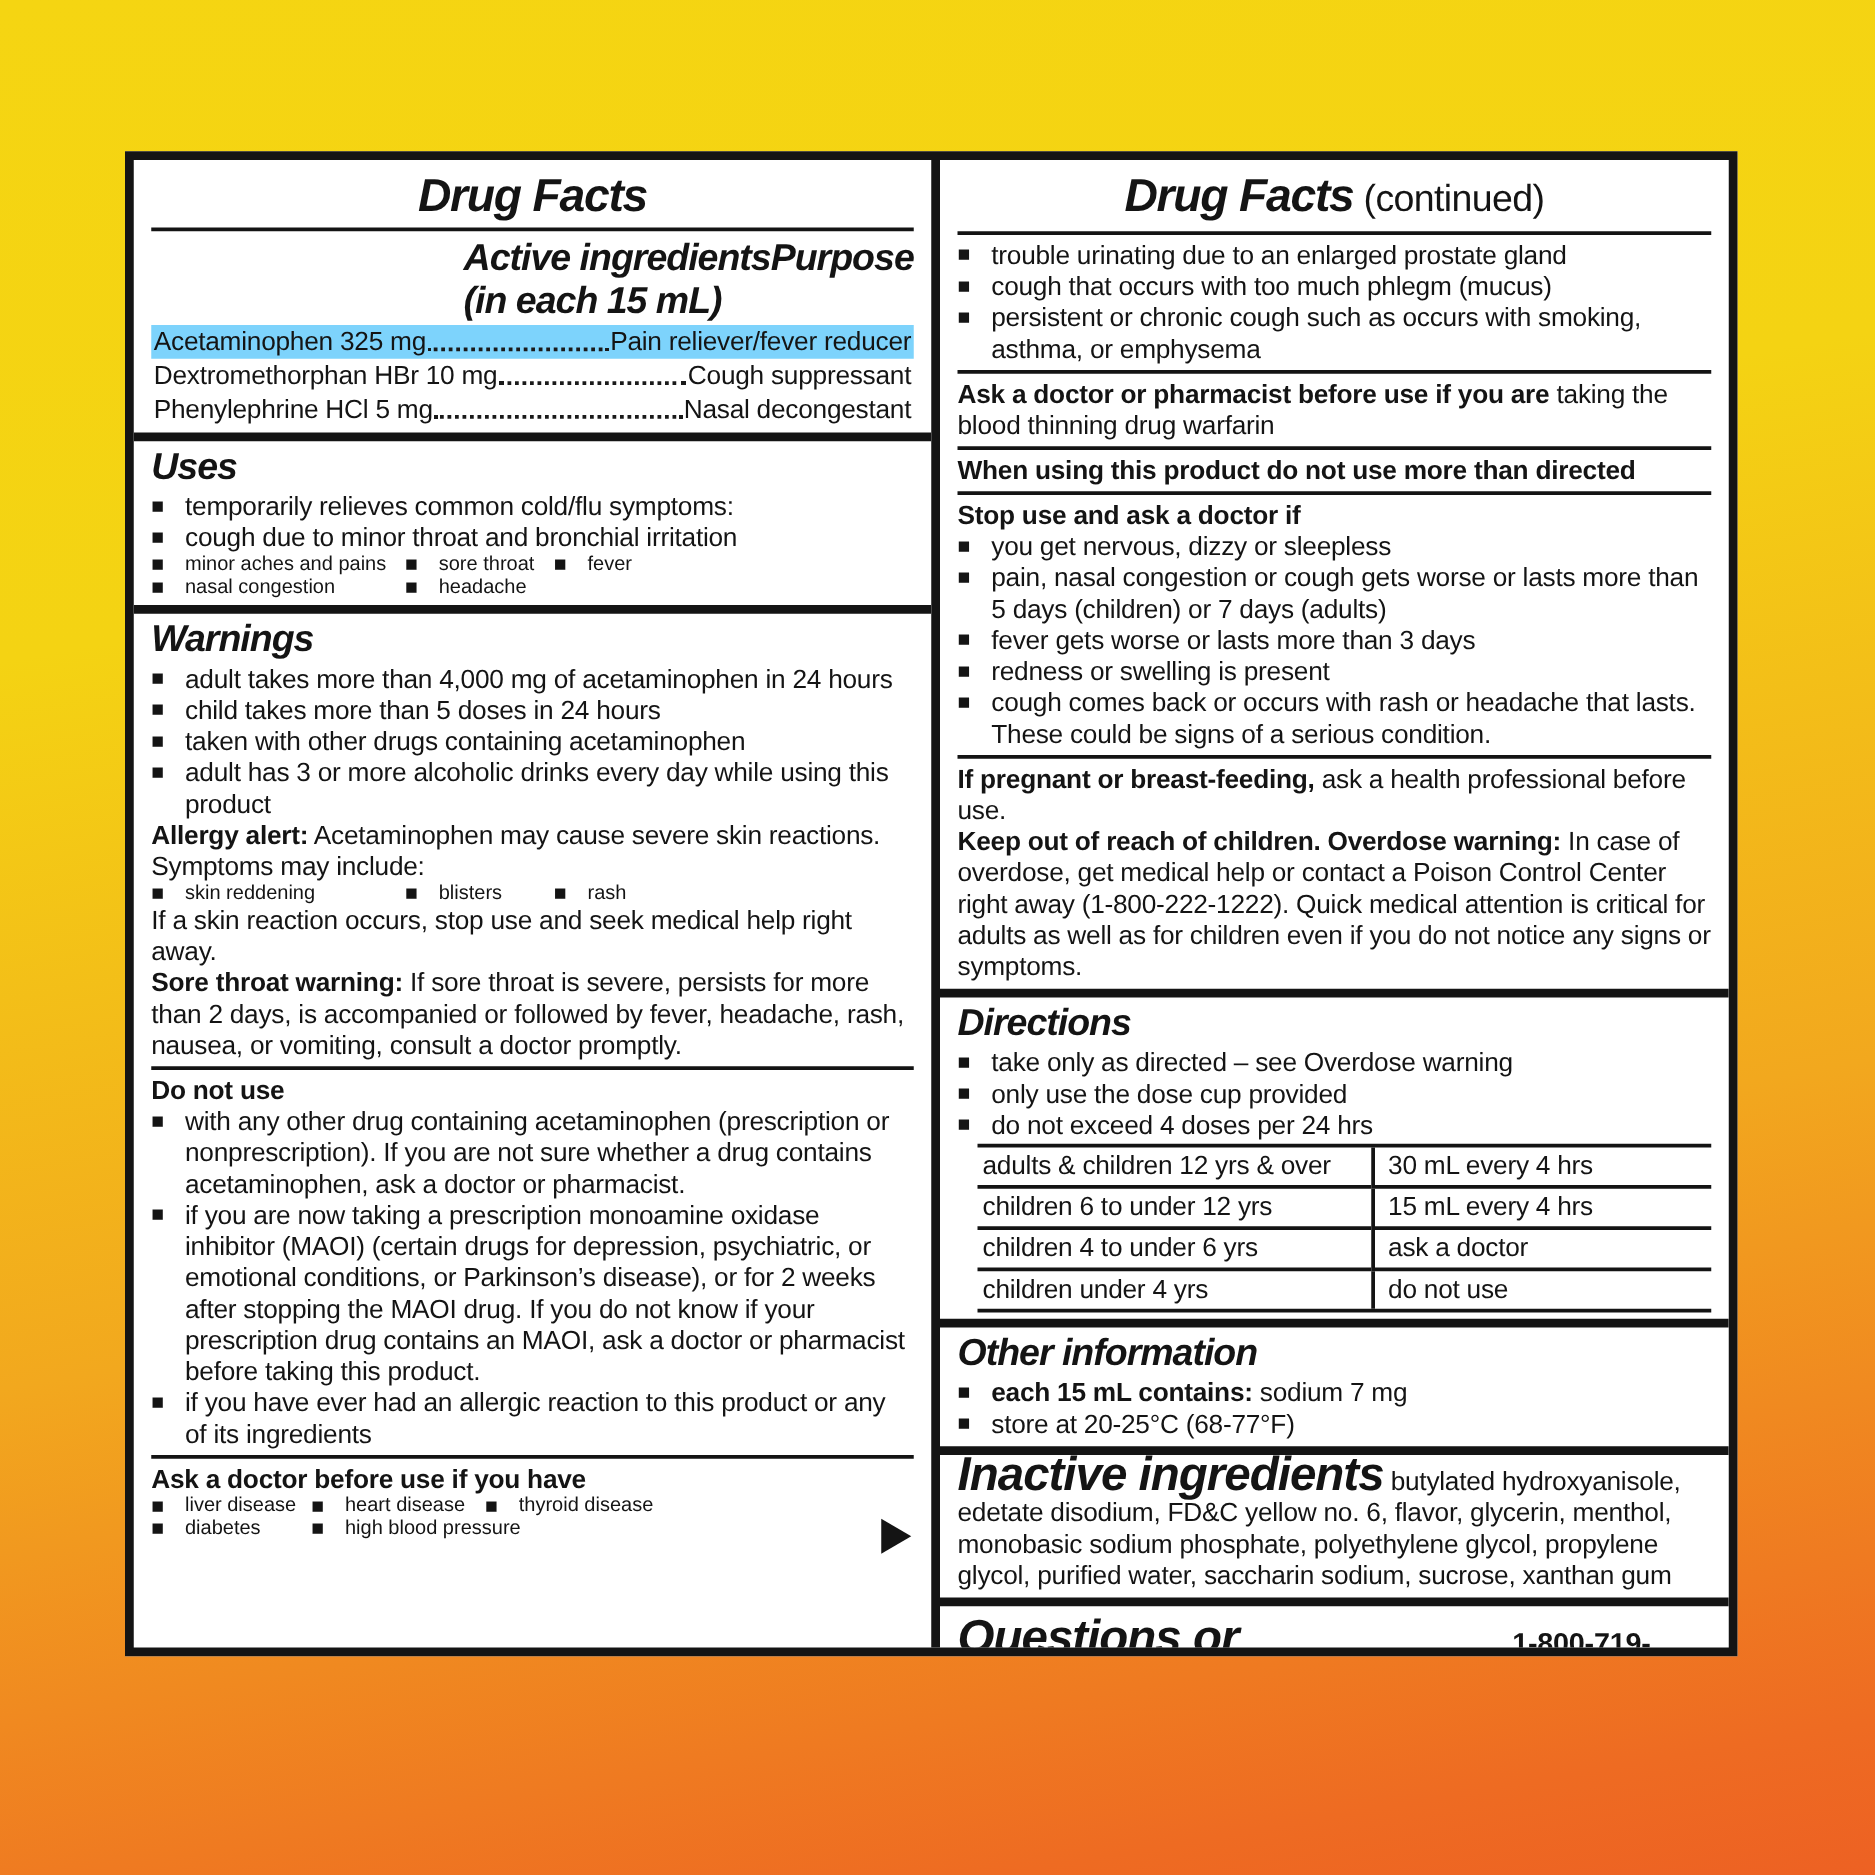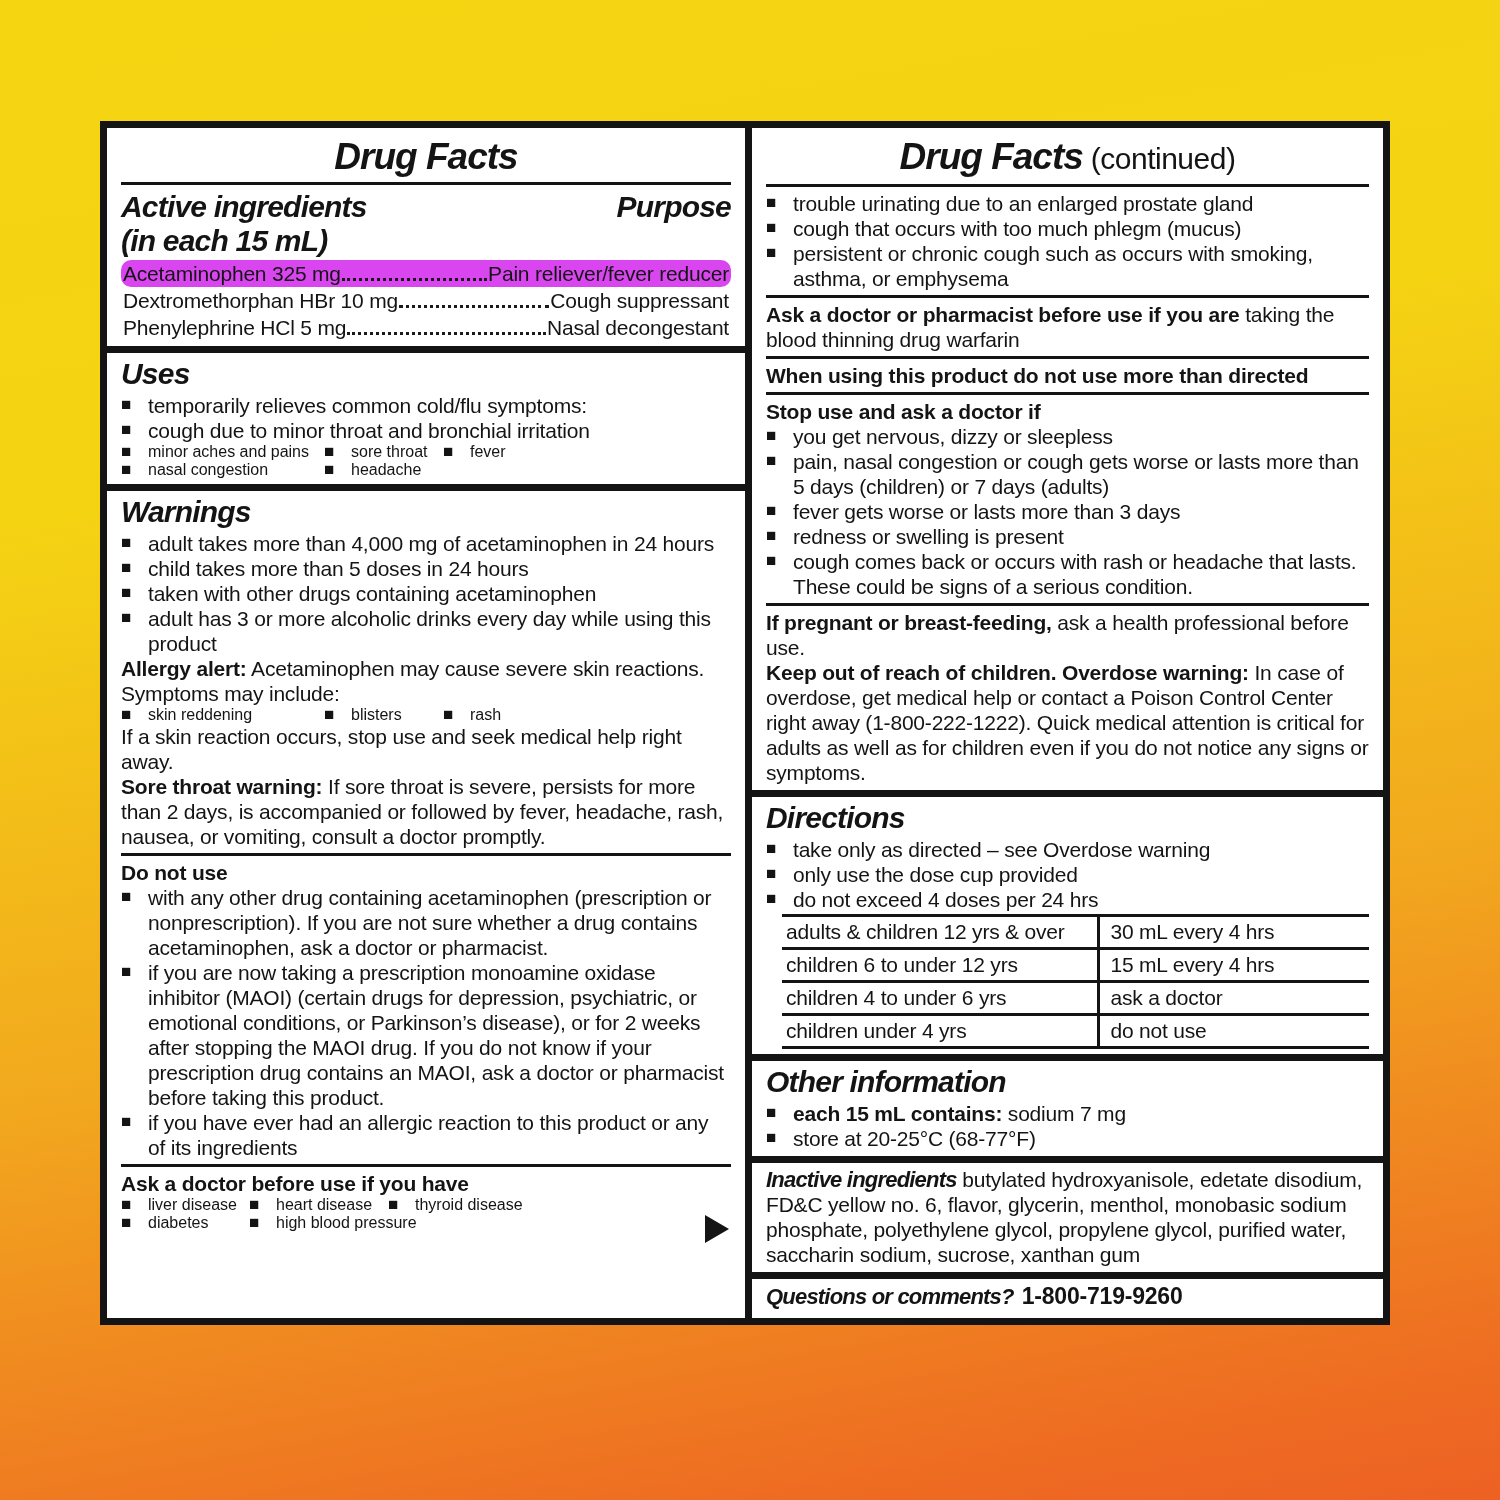--- a/index.html
+++ b/index.html
@@ -26,41 +26,41 @@
   .sec-h { font-size:30px; line-height:34px; font-weight:bold; font-style:italic; letter-spacing:-0.8px; margin:1px 0 2px 0; }
   .runin { font-weight:bold; }
   .rule { border-top:3px solid #141414; margin:4px 0; }
   .bar  { height:7px; background:#141414; margin:5px -14px 4px -14px; }
 
   .b { position:relative; padding-left:27px; }
   .b::before { content:"■"; position:absolute; left:0; top:-1px; font-size:17px; }
   .ib { position:relative; padding-left:27px; display:inline-block; vertical-align:top; }
   .ib::before { content:"■"; position:absolute; left:0; top:-1px; font-size:17px; }
 
-  .ing-head { display:flex; justify-content:space-between; align-items:flex-start; }
+  .ing-head { display:flex; justify-content:flex-end; align-items:flex-start; }
   .ing-row { display:flex; align-items:flex-end; font-size:21px; line-height:27px; letter-spacing:-0.2px; padding:0 2px; }
   .ing-row .leader { flex:1 1 auto; border-bottom:3px dotted #1a1a1a; margin:0 1px 6px 1px; min-width:8px; }
-  .hl { background:#d946ef;border-radius:10px; }
+  .hl { background:#7dd3fc; }
 
   .w203 { width:203px; } .w119 { width:119px; }
   .w128 { width:128px; } .w139 { width:139px; }
 
   .ask-row2 { position:relative; }
   .arrow {
     position:absolute; right:2px; top:1px; width:0; height:0;
     border-left:24px solid #141414; border-top:14px solid transparent; border-bottom:14px solid transparent;
   }
 
   table.dose { border-collapse:collapse; width:calc(100% - 16px); margin:2px 0 4px 16px; }
   table.dose td { font-size:21px; line-height:24px; letter-spacing:-0.2px; border-top:3px solid #141414; padding:3px 6px 3px 6px;margin-left:12px; }
   table.dose tr:last-child td { border-bottom:3px solid #141414; }
   table.dose td.age  { width:54%; padding-left:4px; }
   table.dose td.dose-val { border-left:3px solid #141414; padding-left:10px; }
 
-  .inline-h { font-size:22px; font-weight:bold; font-style:italic; letter-spacing:-0.8px; }
+  .inline-h { font-size:38px; font-weight:bold; font-style:italic; letter-spacing:-0.8px; }
   .phone { font-size:23px; font-weight:bold; letter-spacing:-0.2px; }
   .q-row { display:flex; align-items:baseline; gap:8px; margin-top:2px; } .mt4 { margin-top:4px; }
 </style>
 </head>
 <body>
 
 <div class="panel">
 
   <div class="col col-left">
     <div class="df-title">Drug Facts</div>

